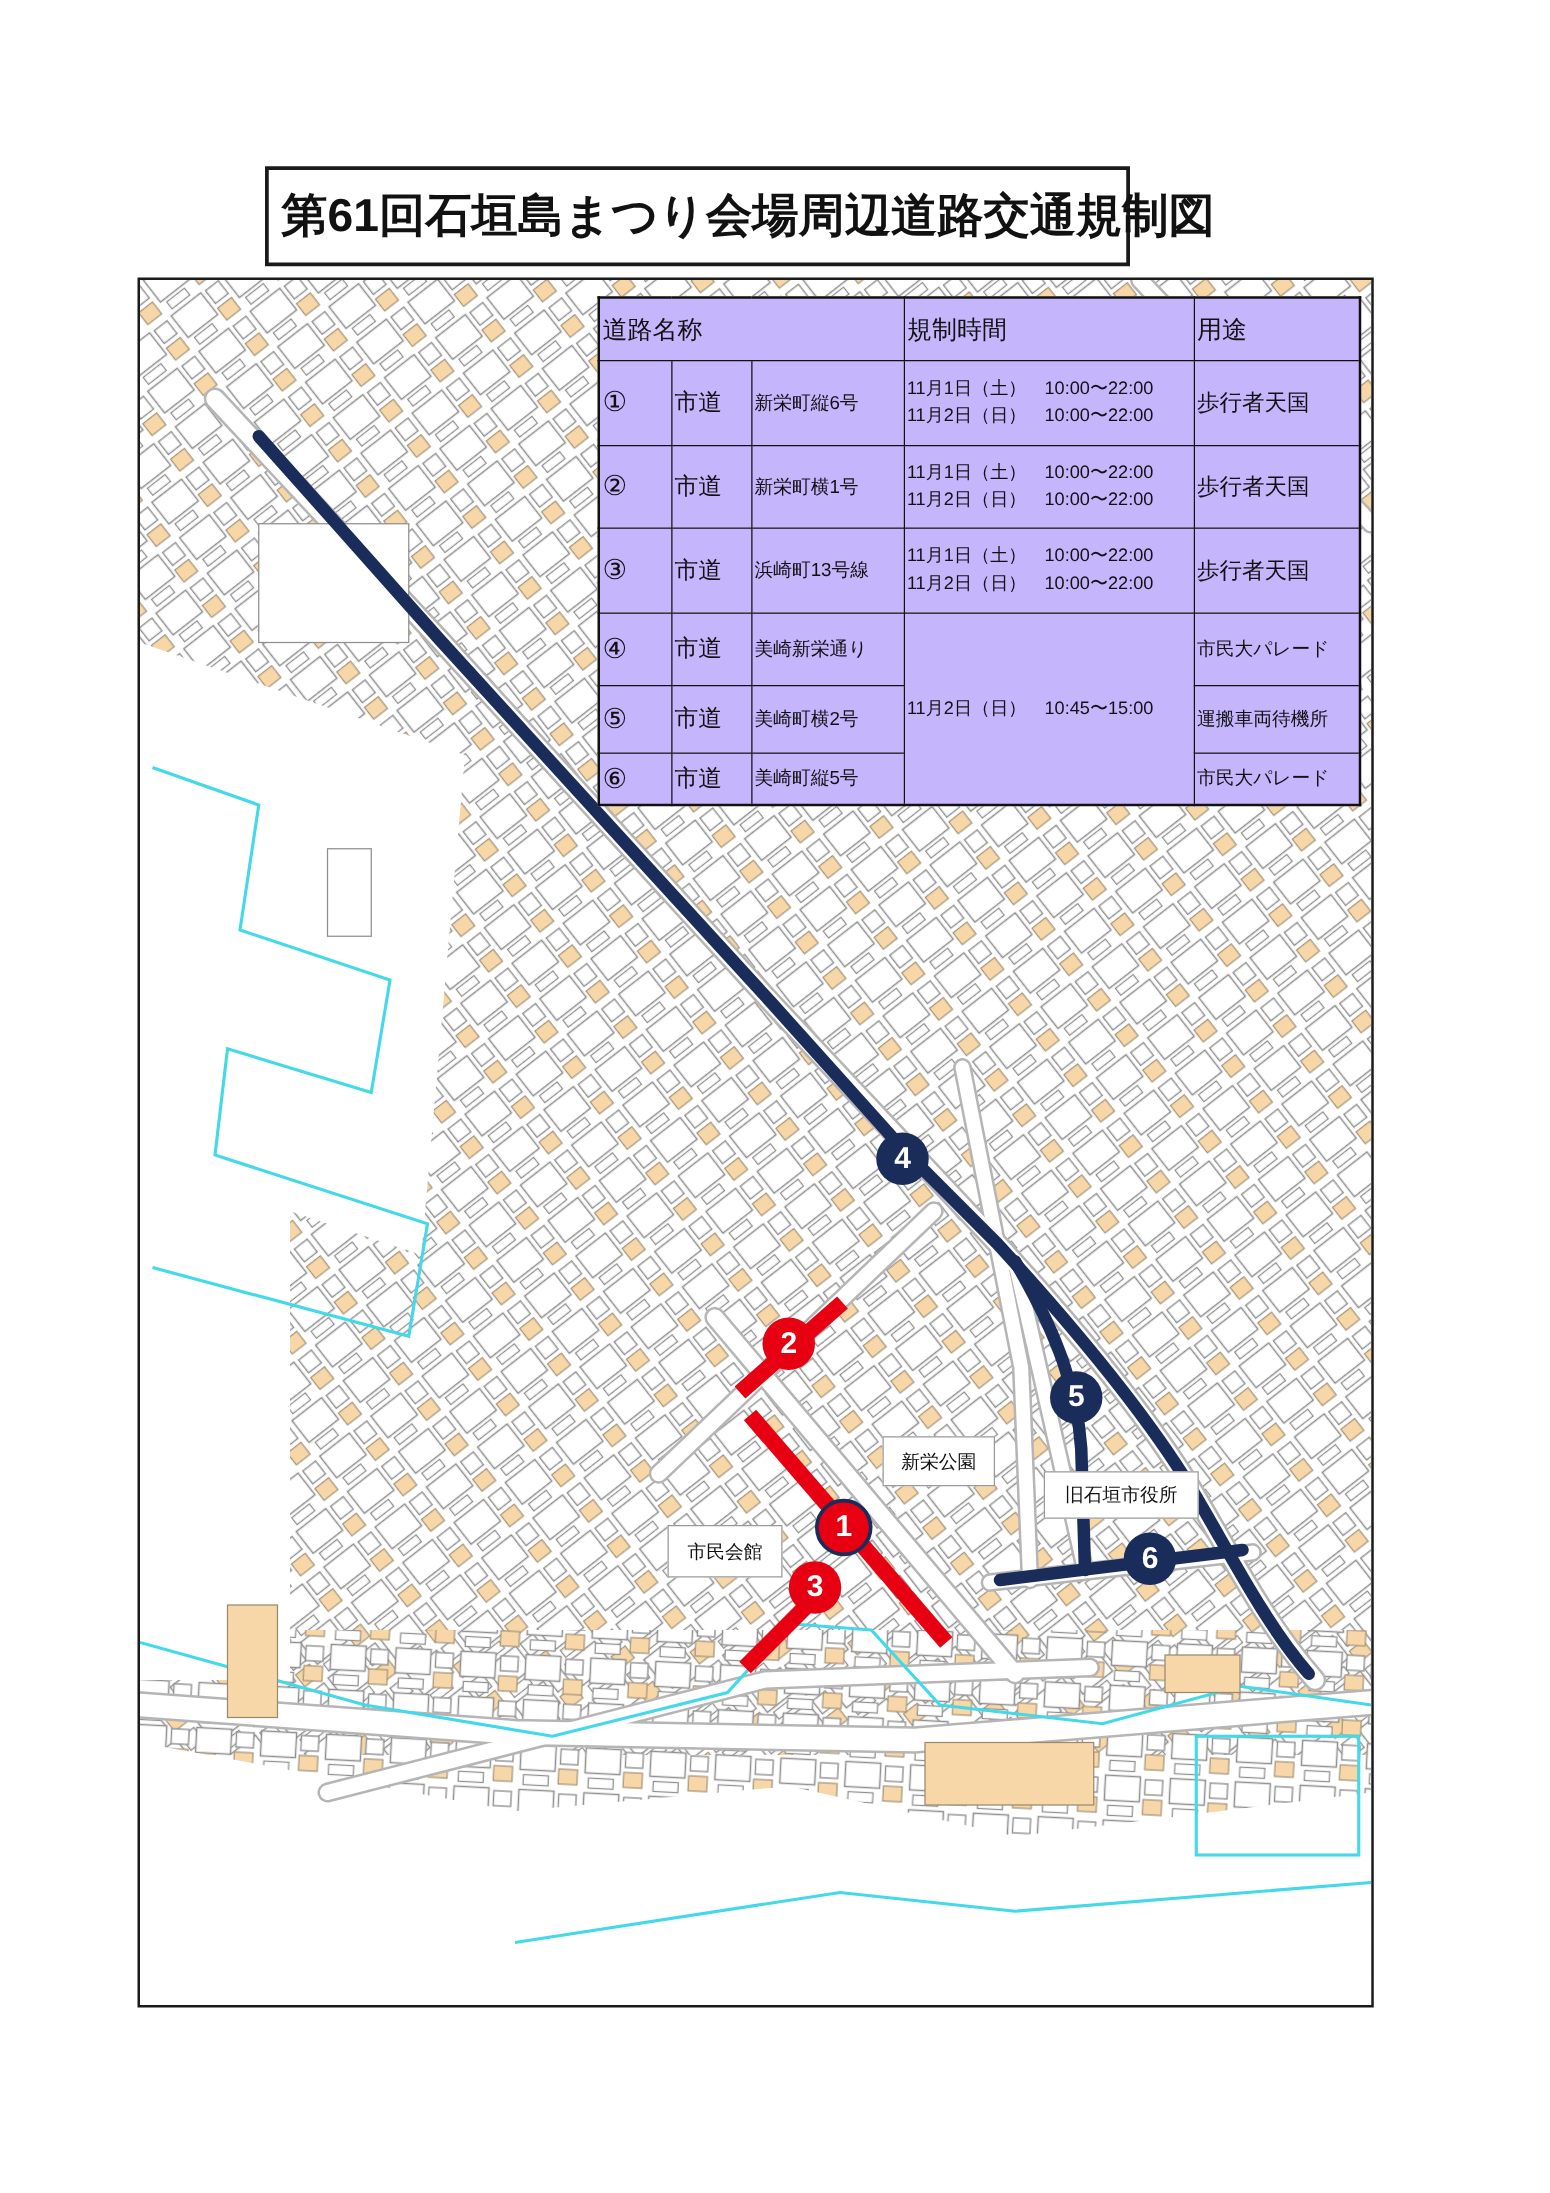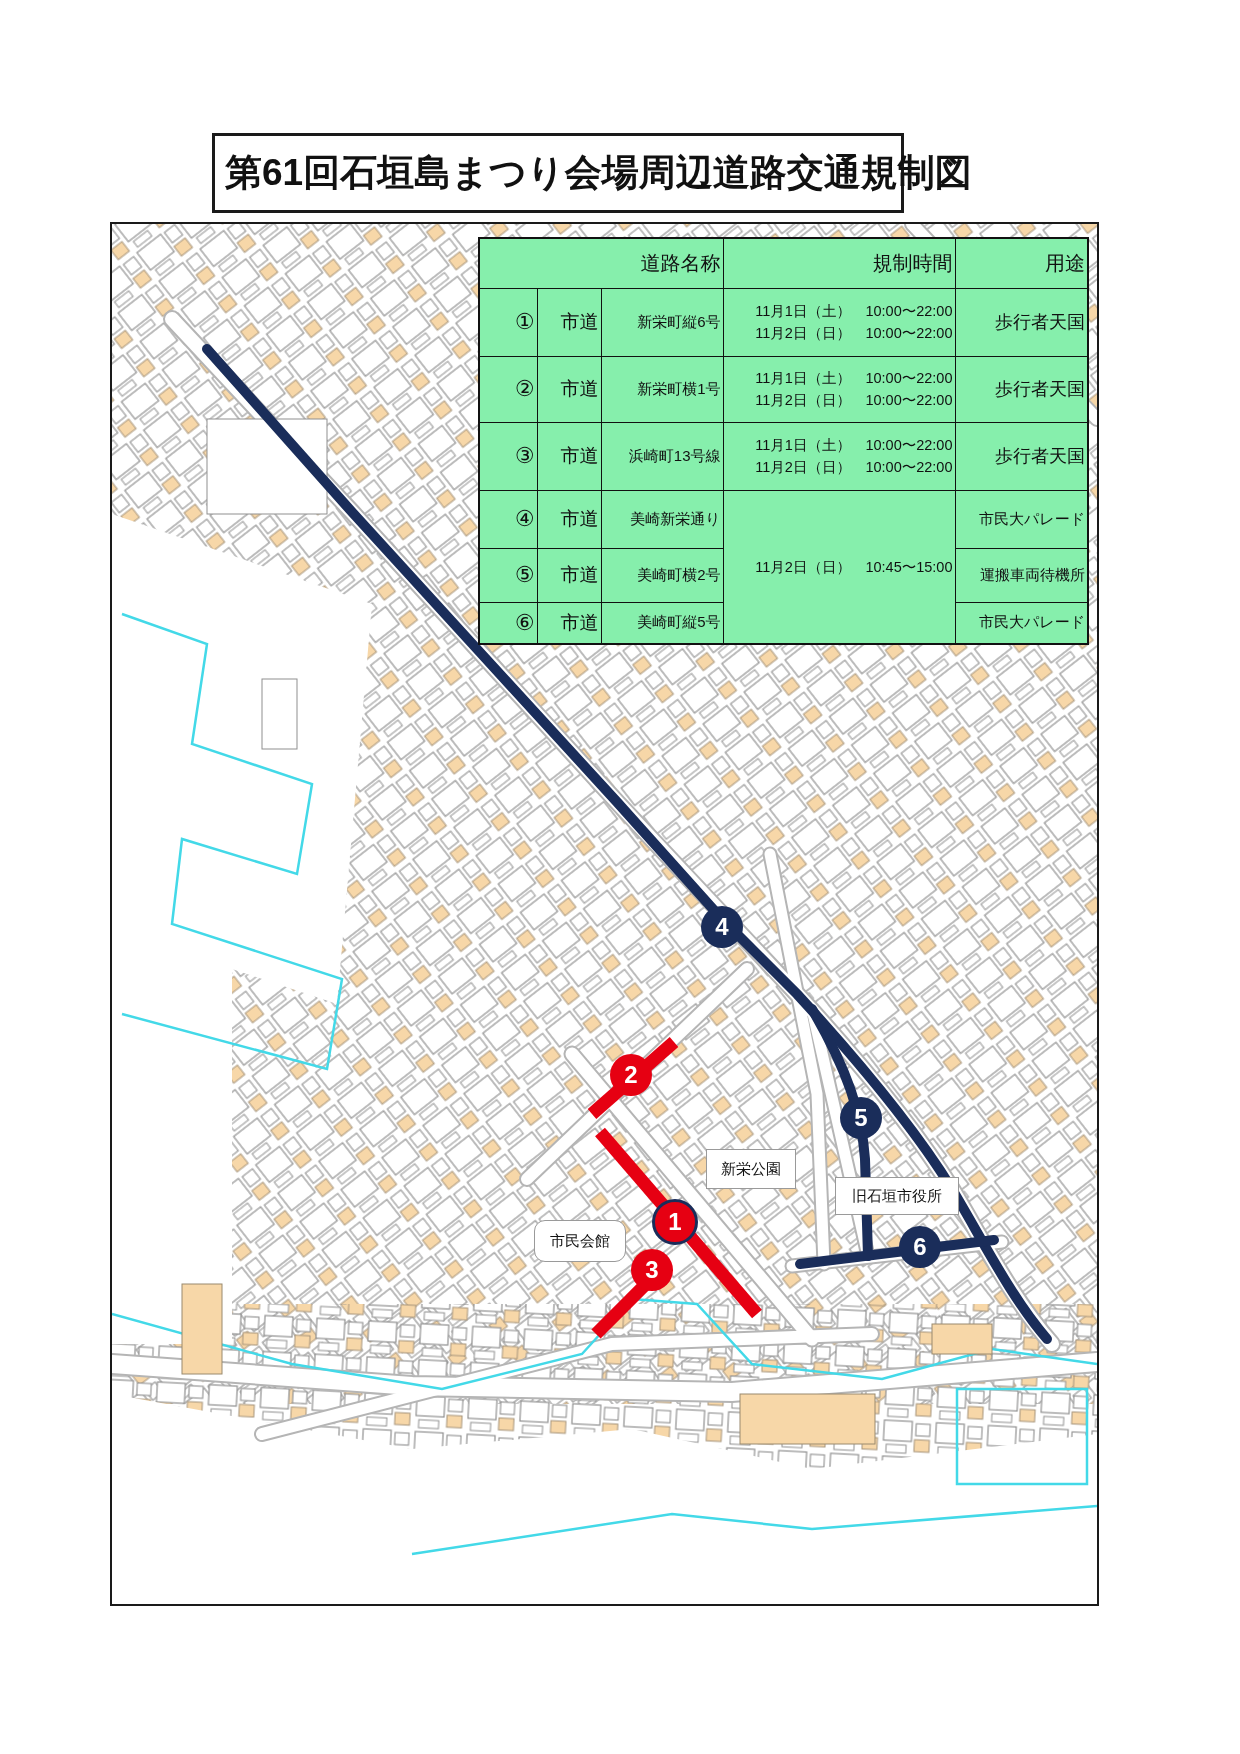--- a/index.html
+++ b/index.html
@@ -19,22 +19,22 @@
     border:2.5px solid #1a1a1a;box-sizing:content-box;background:#fff;overflow:hidden;z-index:1;
   }
   .map-frame svg{position:absolute;left:0;top:0;}
 
   
   .reg-table{
     position:absolute;left:478px;top:237px;z-index:20;background:#fff;
     border-collapse:collapse;table-layout:fixed;
   }
   .reg-table td,.reg-table th{
-    border:1.5px solid #111;text-align:right;vertical-align:middle;
-    padding:0 2px;background:#86efac;box-sizing:border-box;
+    border:1.5px solid #111;text-align:left;vertical-align:middle;
+    padding:0 2px;background:#c4b5fd;box-sizing:border-box;
   }
   .reg-table{border:2.5px solid #111;}
   .c-no{width:58px;} .c-type{width:64px;} .c-name{width:122px;} .c-time{width:232px;} .c-use{width:133px;}
   .rh-head{height:50px;} .rh-1{height:68px;} .rh-2{height:66px;} .rh-3{height:68px;}
   .rh-4{height:58px;} .rh-5{height:54px;} .rh-6{height:42px;}
   .th-txt{font-size:20px;font-weight:400;}
   .no-txt{font-size:22px;}
   .type-txt{font-size:19px;}
   .name-txt{font-size:15px;}
   .time-txt{font-size:14.5px;line-height:1.55;white-space:nowrap;}
@@ -137,21 +137,21 @@
     <g fill="none" stroke-linecap="butt">
       <path stroke-width="13" d="M 562,818 L 480,890" stroke="#e60012"></path>
       <path stroke-width="13" d="M 488,908 L 645,1090" stroke="#e60012"></path>
       <path stroke-width="13" d="M 552,1042 L 484,1110" stroke="#e60012"></path>
     </g>
   </svg>
 
   <div class="map-label" style="left:547px;top:925px;width:90px;height:40px;margin-left:47px;">
     <span>新栄公園</span>
   </div>
-  <div class="map-label" style="left:422px;top:996px;width:92px;height:42px;border-radius:11px;">
+  <div class="map-label" style="left:422px;top:996px;width:92px;height:42px;">
     <span>市民会館</span>
   </div>
   <div class="map-label" style="left:723px;top:953px;width:124px;height:38px;text-align:right;">
     <span>旧石垣市役所</span>
   </div>
 
   <div class="badge badge-red badge-ringed" style="left:540px;top:975px;">
       <span>1</span>
     </div>
   <div class="badge badge-red" style="left:498px;top:830px;">

